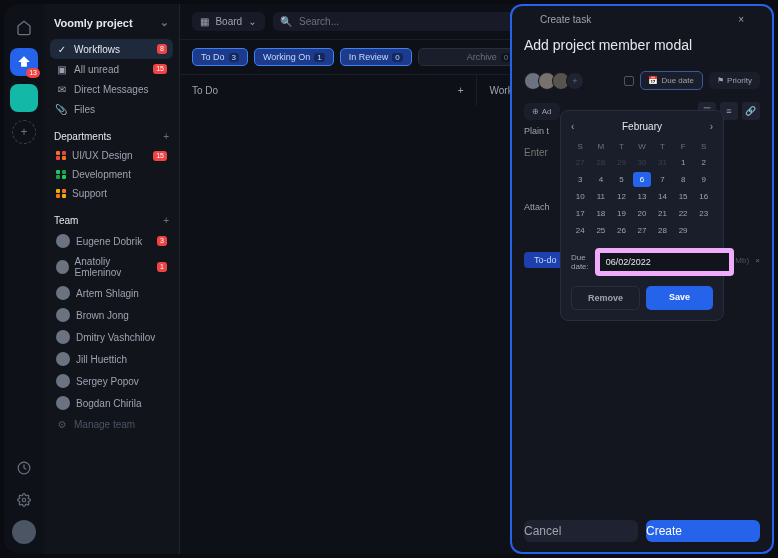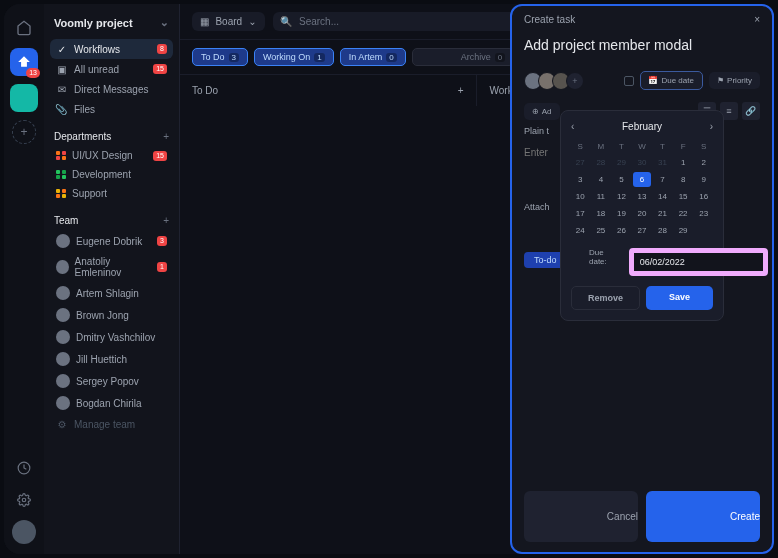--- a/index.html
+++ b/index.html
@@ -33,53 +33,53 @@
 .tb-search { flex: 1; display: flex; align-items: center; gap: 6px; padding: 4px 8px; background: #181b27; border-radius: 6px; color: #6b7280; font-size: 10px; }
 .chips { display: flex; gap: 6px; padding: 8px 12px; border-bottom: 1px solid #1a1d2a; }
 .chip { display: flex; align-items: center; gap: 4px; padding: 3px 8px; background: #1e3a8a; border: 1px solid #3b82f6; border-radius: 5px; color: #bfdbfe; font-size: 9px; }
 .chip.dim { background: #1a1d2a; border-color: #2a2d3a; color: #6b7280; padding-left: 48px; }
 .chip .cnt { background: rgba(0,0,0,0.3); padding: 0 3px; border-radius: 3px; font-size: 8px; }
 .columns { display: flex; gap: 1px; padding: 0; }
 .col { flex: 1; border-right: 1px solid #1a1d2a; }
 .col-hdr { display: flex; align-items: center; justify-content: space-between; padding: 10px 12px; color: #9ca3af; font-size: 10px; }
 
 .panel { position: absolute; right: 4px; top: 4px; bottom: 4px; width: 264px; background: #14161f; border: 2px solid #2563eb; border-radius: 12px; display: flex; flex-direction: column; overflow: hidden; }
-.panel-hdr { display: flex; align-items: center; justify-content: space-between; padding: 8px 12px; font-size: 10px; color: #9ca3af; }
+.panel-hdr { display: flex; align-items: center; justify-content: space-between; padding: 8px 28px; font-size: 10px; color: #9ca3af; }
 .panel-title { padding: 4px 12px 12px; color: #e5e7eb; font-size: 14px; font-weight: 500; }
 .panel-row { display: flex; align-items: center; gap: 6px; padding: 6px 12px; }
 .avatar-grp { display: flex; }
 .avatar-grp .av { width: 18px; height: 18px; border-radius: 50%; background: #6b7280; border: 1px solid #14161f; margin-left: -4px; }
 .avatar-grp .av:first-child { margin-left: 0; }
 .avatar-grp .av.add { background: #1f2230; display: flex; align-items: center; justify-content: center; color: #6b7280; font-size: 9px; }
 .pill { padding: 4px 8px; background: #1a1d2a; border-radius: 5px; color: #9ca3af; font-size: 8px; display: flex; align-items: center; gap: 3px; }
 .pill.active { border: 1px solid #3b5a9e; }
 .panel-body { flex: 1; padding: 4px 12px; position: relative; }
 .panel-plain { font-size: 9px; color: #9ca3af; padding: 6px 0; }
 .panel-input { width: 100%; background: transparent; border: none; color: #6b7280; font-size: 10px; padding: 4px 0; }
 .tool-row { position: absolute; right: 12px; top: 6px; display: flex; gap: 4px; }
 .tool-ic { width: 18px; height: 18px; background: #1f2230; border-radius: 3px; display: flex; align-items: center; justify-content: center; color: #9ca3af; font-size: 9px; }
 .attach { font-size: 9px; color: #9ca3af; padding-top: 40px; }
 .status-row { display: flex; align-items: center; justify-content: space-between; margin-top: 40px; }
 .status-chip { padding: 3px 10px; background: #1e40af; border-radius: 4px; color: #bfdbfe; font-size: 9px; }
 .progress-txt { font-size: 8px; color: #9ca3af; }
 .progress-txt .dim { color: #4b5563; }
 .panel-ftr { display: flex; gap: 8px; padding: 10px 12px; }
-.btn { flex: 1; padding: 20px 0; text-align: right; border-radius: 6px; font-size: 10px; cursor: pointer; }
+.btn { flex: 1; padding: 4px 0; text-align: left; border-radius: 6px; font-size: 12px; cursor: pointer; }
 .btn.cancel { background: #1f2230; color: #9ca3af; }
 .btn.primary { background: #2563eb; color: #fff; }
 
 .datepicker { position: absolute; top: 104px; left: 50%; transform: translateX(-50%); width: 164px; background: #1a1d2a; border: 1px solid #2a2d3a; border-radius: 8px; padding: 10px; z-index: 10; }
 .dp-hdr { display: flex; align-items: center; justify-content: space-between; color: #e5e7eb; font-size: 10px; padding-bottom: 8px; }
 .dp-nav { color: #9ca3af; cursor: pointer; }
 .dp-grid { display: grid; grid-template-columns: repeat(7, 1fr); gap: 2px; text-align: center; font-size: 8px; }
 .dp-dow { color: #6b7280; padding: 2px 0; }
 .dp-day { padding: 3px 0; color: #9ca3af; border-radius: 3px; cursor: pointer; }
 .dp-day.out { color: #374151; }
 .dp-day.sel { background: #2563eb; color: #fff; }
-.dp-due { display: flex; align-items: flex-start; gap: 22px; margin-top: 10px; font-size: 8px; color: #9ca3af; margin-left: 18px; }
+.dp-due { display: flex; align-items: center; gap: 6px; margin-top: 10px; font-size: 8px; color: #9ca3af; }
 .dp-due input { flex: 1; background: #12141c; border: 5px solid #f0abfc; border-radius: 4px; padding: 4px 6px; color: #e5e7eb; font-size: 9px; }
 .dp-btns { display: flex; gap: 6px; margin-top: 10px; font-weight: bold; }
 .dp-btn { flex: 1; padding: 6px 0; text-align: center; border-radius: 5px; font-size: 9px; cursor: pointer; }
 .dp-btn.rm { background: transparent; border: 1px solid #2a2d3a; color: #9ca3af; }
 .dp-btn.sv { background: #2563eb; color: #fff; }
 .cb { width:10px; height:10px; border:1px solid #4b5563; border-radius:2px; display:inline-block; }
 </style>
 </head>
 <body>
 
@@ -232,21 +232,21 @@
     <div class="chips" id="chips">
         <div class="chip">
           <span>To Do</span>
           <span class="cnt">3</span>
         </div>
         <div class="chip">
           <span>Working On</span>
           <span class="cnt">1</span>
         </div>
         <div class="chip">
-          <span>In Artem</span>
+          <span>In Review</span>
           <span class="cnt">0</span>
         </div>
         <div class="chip dim">
           <span>Archive</span>
           <span class="cnt">0</span>
         </div>
       </div>
     <div class="columns">
       <div class="col">
           <div class="col-hdr">

